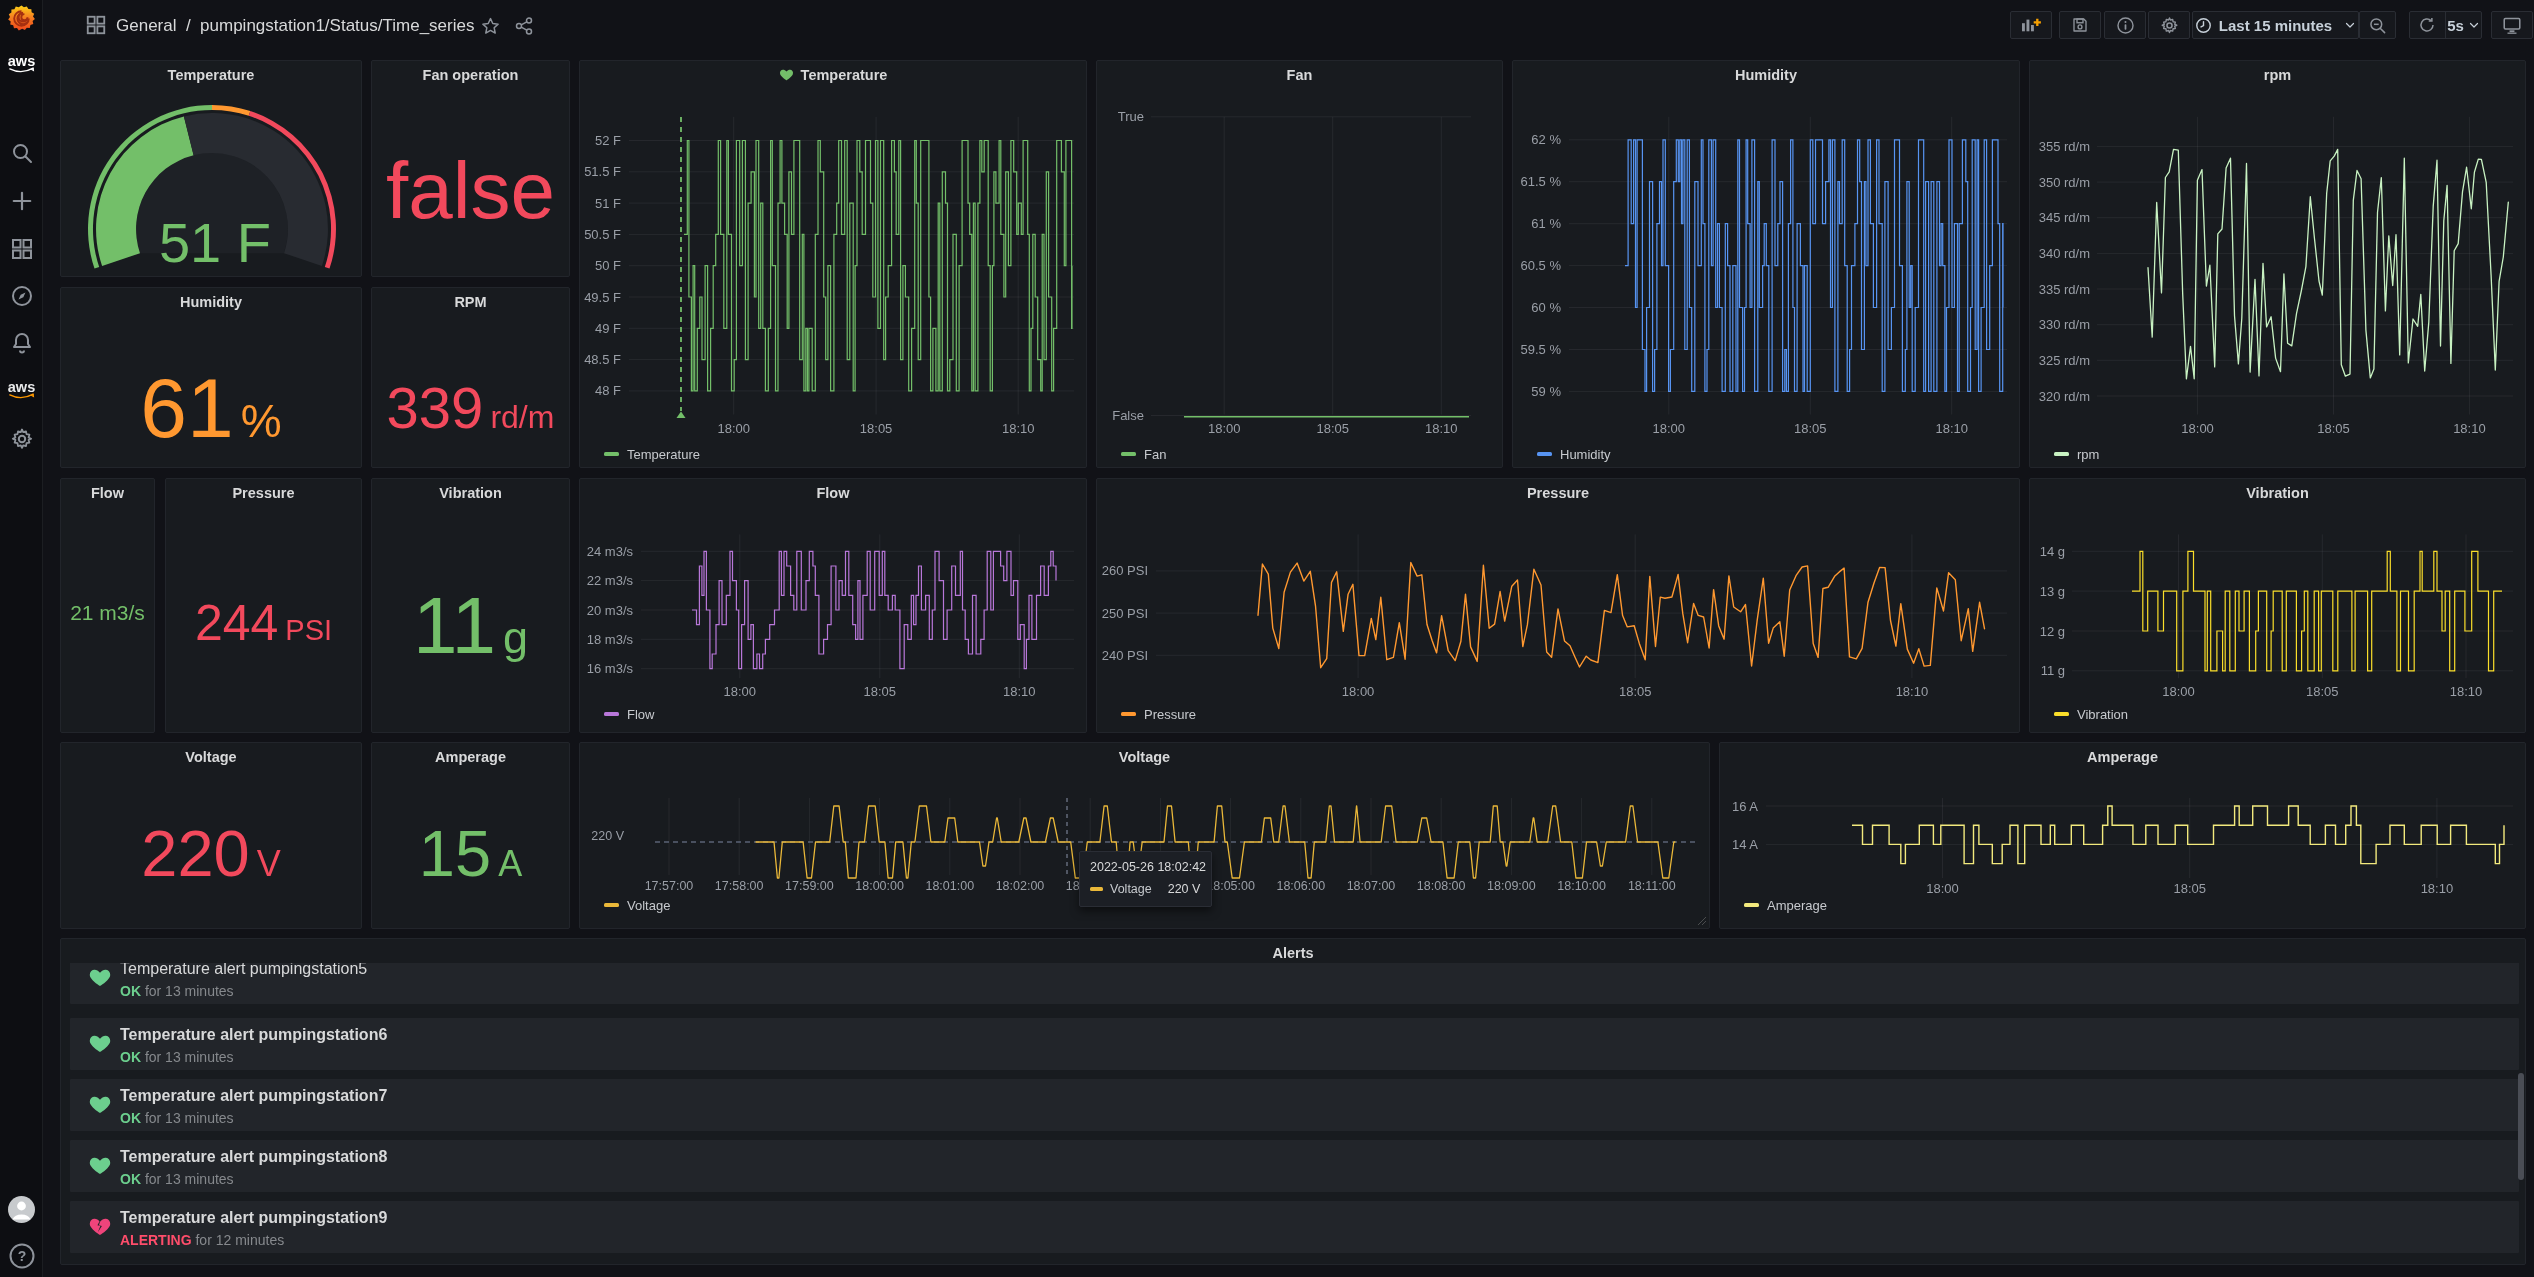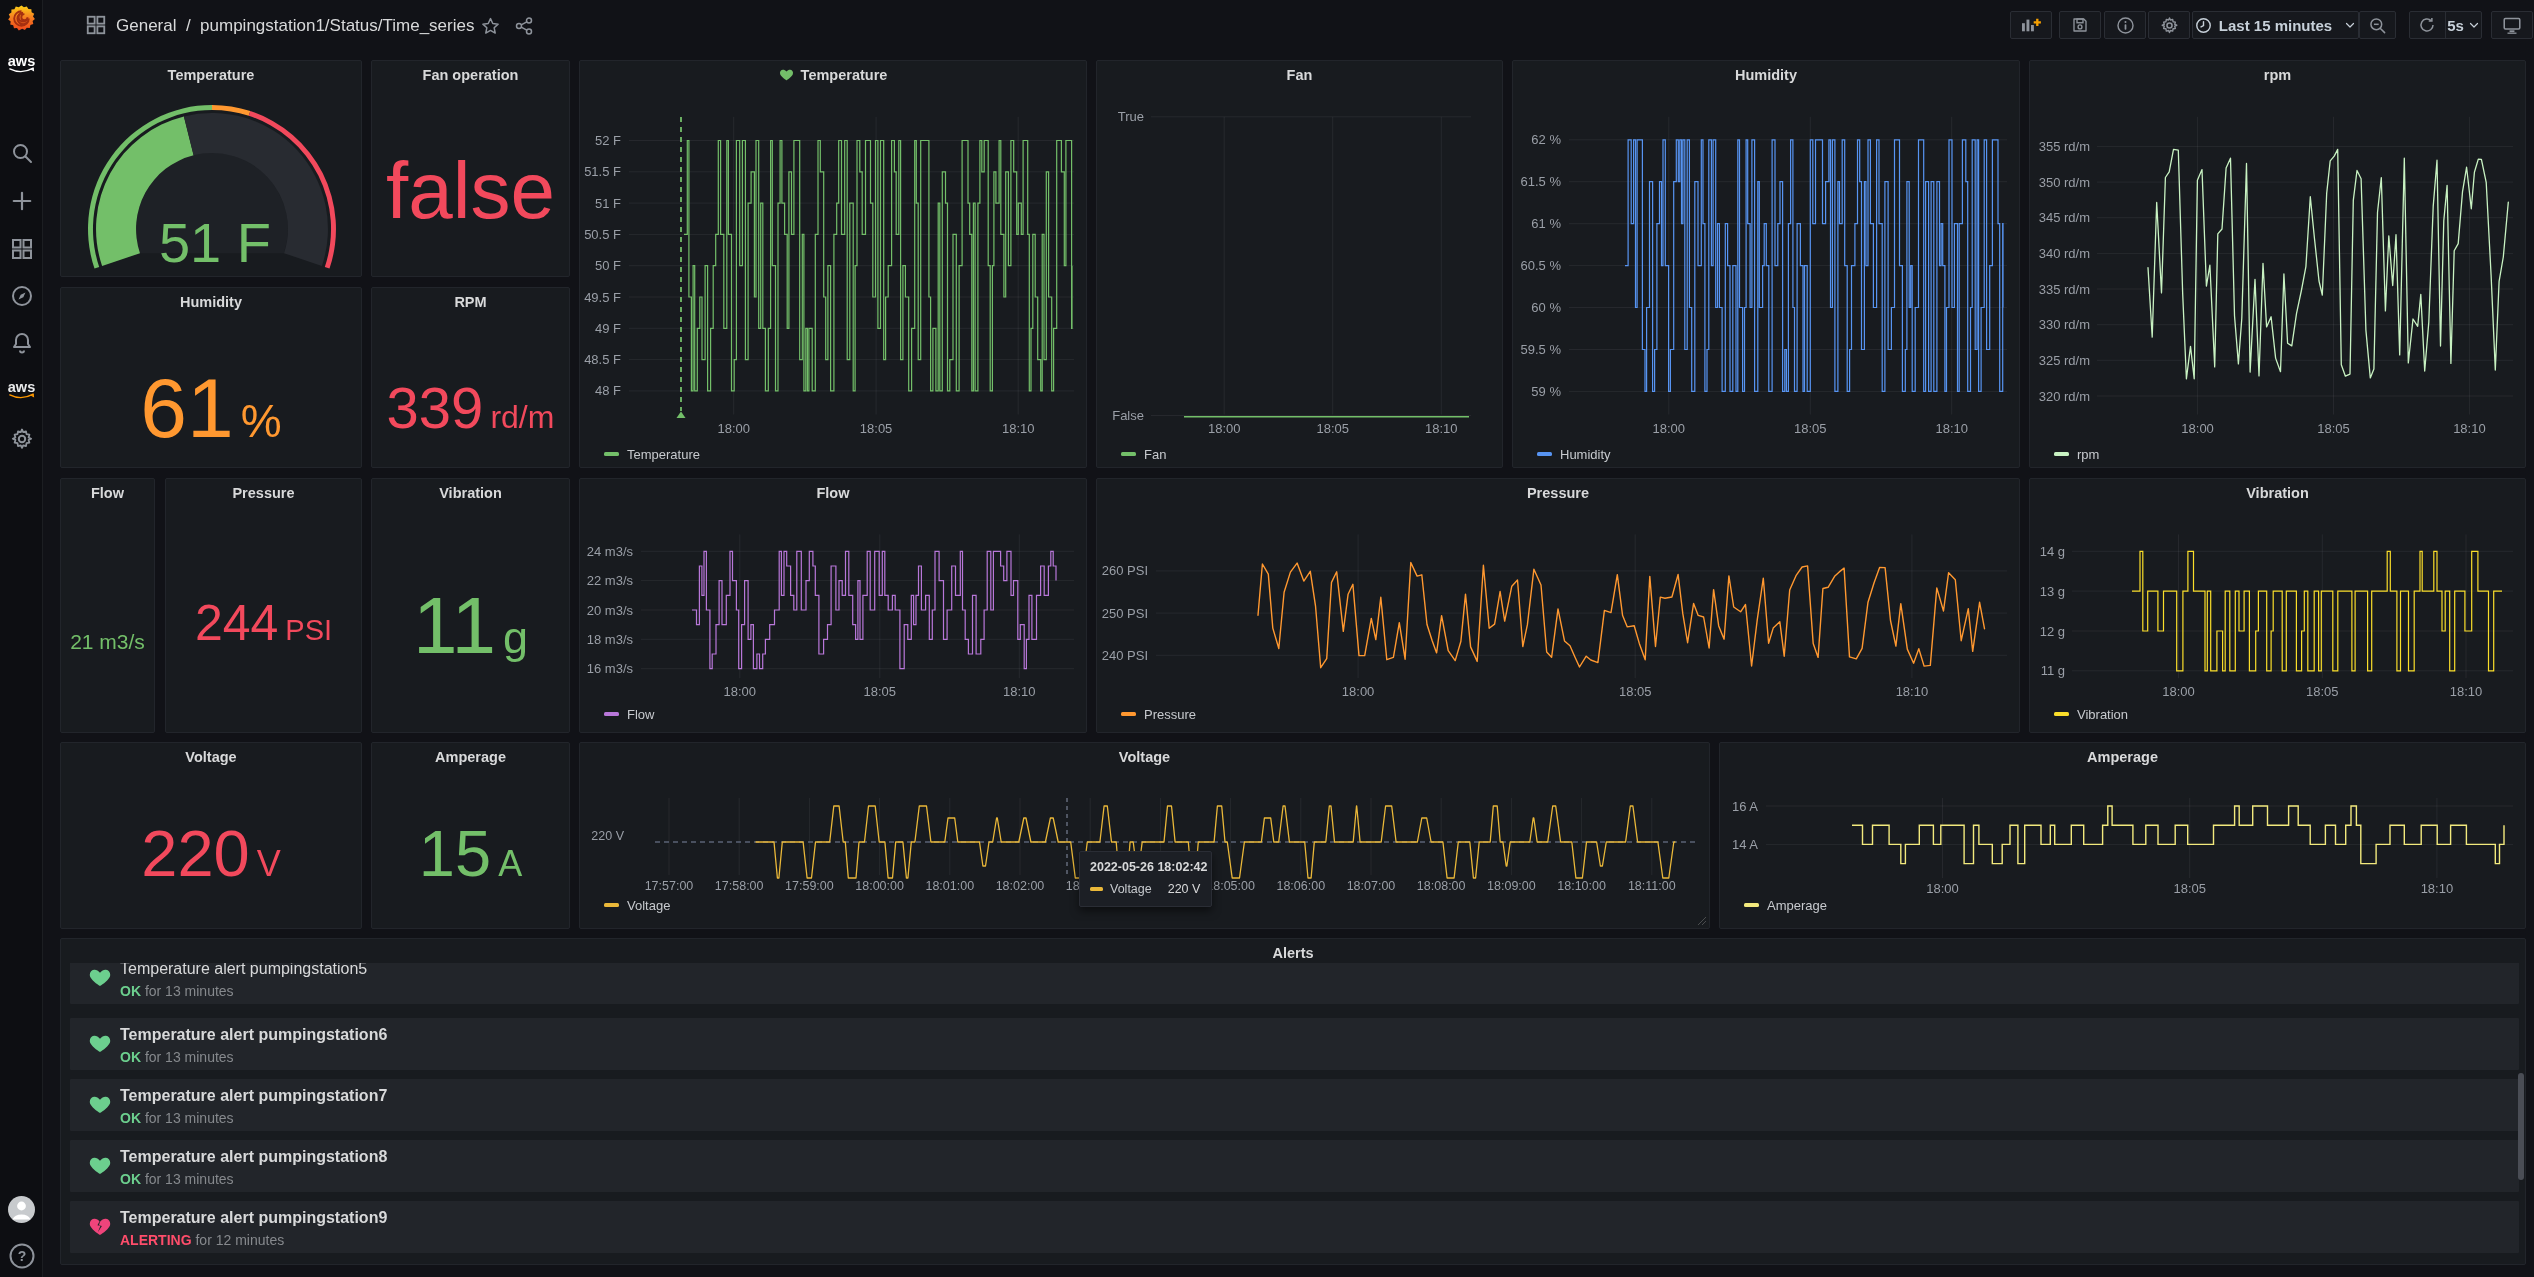--- a/index.html
+++ b/index.html
@@ -200,21 +200,21 @@
   </div>
 <div style="position:absolute;left:371px;top:287px;width:199px;height:181px;background:#181b1f;border:1px solid #22252b;border-radius:2px;box-sizing:border-box;">
     <div style="position:absolute;left:0;top:0;width:100%;height:28px;display:flex;align-items:center;justify-content:center;font-size:14.5px;font-weight:600;color:#d8d9da;">RPM</div>
     <div style="position:absolute;left:0;top:119.5px;width:100%;display:flex;align-items:baseline;justify-content:center;transform:translateY(-50%);white-space:nowrap;">
       <span style="font-size:58px;color:#F2495C;font-weight:500;line-height:1;">339</span>
       <span style="font-size:32px;color:#F2495C;font-weight:400;margin-left:7px;">rd/m</span>
     </div>
   </div>
 <div style="position:absolute;left:60px;top:478px;width:95px;height:255px;background:#181b1f;border:1px solid #22252b;border-radius:2px;box-sizing:border-box;">
     <div style="position:absolute;left:0;top:0;width:100%;height:28px;display:flex;align-items:center;justify-content:center;font-size:14.5px;font-weight:600;color:#d8d9da;">Flow</div>
-    <div style="position:absolute;left:0;top:162px;width:100%;display:flex;align-items:center;justify-content:center;transform:translateY(-50%);white-space:nowrap;">
+    <div style="position:absolute;left:0;top:133px;width:100%;display:flex;align-items:center;justify-content:center;transform:translateY(-50%);white-space:nowrap;">
       <span style="font-size:21px;color:#73BF69;font-weight:500;line-height:1;">21 m3/s</span>
     </div>
   </div>
 <div style="position:absolute;left:165px;top:478px;width:197px;height:255px;background:#181b1f;border:1px solid #22252b;border-radius:2px;box-sizing:border-box;">
     <div style="position:absolute;left:0;top:0;width:100%;height:28px;display:flex;align-items:center;justify-content:center;font-size:14.5px;font-weight:600;color:#d8d9da;">Pressure</div>
     <div style="position:absolute;left:0;top:144.1px;width:100%;display:flex;align-items:baseline;justify-content:center;transform:translateY(-50%);white-space:nowrap;">
       <span style="font-size:50px;color:#F2495C;font-weight:500;line-height:1;">244</span>
       <span style="font-size:29px;color:#F2495C;font-weight:500;margin-left:7px;margin-top:16px;">PSI</span>
     </div>
   </div>
@@ -451,21 +451,21 @@
       <text x="931.4" y="147" text-anchor="middle" font-size="12.5" fill="#9a9fa7" font-family="Liberation Sans, sans-serif">18:09:00</text>
       <text x="1001.6" y="147" text-anchor="middle" font-size="12.5" fill="#9a9fa7" font-family="Liberation Sans, sans-serif">18:10:00</text>
       <text x="1071.8" y="147" text-anchor="middle" font-size="12.5" fill="#9a9fa7" font-family="Liberation Sans, sans-serif">18:11:00</text>
       <line x1="75" y1="99" x2="1115" y2="99" stroke="#7a86a0" stroke-width="1" stroke-dasharray="5 4"></line>
       <line x1="487" y1="55" x2="487" y2="132" stroke="#8892a8" stroke-width="1" stroke-dasharray="4 4"></line>
       <path d="M176 99 L194 99 L197.4 135 L198.9 135 L202.3 99 L223.1 99 L227.1 135 L231.5 135 L235.5 99 L249.7 99 L253.8 63 L259.1 63 L263.2 99 L265.3 99 L268.3 135 L276 135 L279 99 L284.5 99 L288.5 63 L295.2 63 L299.2 99 L304.9 99 L308.1 135 L312.5 135 L315.7 99 L322.9 99 L326.4 135 L327.9 135 L331.3 99 L334.9 99 L339.3 63 L346.5 63 L350.9 99 L364.8 99 L368 75 L374.7 75 L377.8 99 L399.5 99 L402.9 123 L405.5 123 L409 99 L412.7 99 L416.6 75 L417.3 75 L421.2 99 L438.8 99 L443.8 75 L446 75 L450.9 99 L465.4 99 L470.4 75 L473.2 75 L478.2 99 L490.7 99 L495.3 135 L502.8 135 L507.3 99 L519.9 99 L524.1 63 L527.3 63 L531.5 99 L536.2 99 L539.2 135 L547.1 135 L550.1 99 L553.2 99 L556.3 123 L559.1 123 L562.2 99 L584 99 L587.5 63 L591.5 63 L595.1 99 L608.3 99 L611.4 135 L615.2 135 L618.3 99 L634.1 99 L637.4 63 L641.7 63 L645 99 L647.3 99 L652.2 135 L659.5 135 L664.4 99 L681.4 99 L684.4 75 L690.7 75 L693.8 99 L698.7 99 L703.1 63 L705 63 L709.4 99 L724.7 99 L728 135 L731.1 135 L734.3 99 L745.8 99 L749.3 63 L751 63 L754.5 99 L773.2 99 L776.5 63 L776.7 63 L780.1 99 L801.2 99 L805.6 63 L811.7 63 L816.1 99 L837.4 99 L841.8 75 L846.7 75 L851.1 99 L862.9 99 L867.1 135 L874.1 135 L878.3 99 L889.8 99 L893.4 135 L895.6 135 L899.2 99 L910.2 99 L913.3 63 L917.2 63 L920.2 99 L922.9 99 L926.2 123 L926.9 123 L930.2 99 L949.8 99 L953.2 75 L953.8 75 L957.2 99 L967.7 99 L972.7 63 L975.7 63 L980.6 99 L991.8 99 L995.9 135 L1002.4 135 L1006.5 99 L1016.6 99 L1020.4 123 L1022.4 123 L1026.3 99 L1045.6 99 L1050.3 63 L1052.9 63 L1057.6 99 L1077.9 99 L1082.8 135 L1088.8 135 L1093.8 99 L1095 99" stroke="#EAB839" stroke-width="1.3" fill="none" stroke-linejoin="round" stroke-linecap="round"></path>
       <rect x="24" y="160" width="15" height="4" rx="1.5" fill="#EAB839"></rect>
       <text x="47" y="167" font-size="13" fill="#c7cace" font-family="Liberation Sans, sans-serif">Voltage</text>
     </svg>
     <div style="position:absolute;left:499px;top:108px;width:133px;height:56px;background:#1c1f25;border:1px solid #2a2d35;border-radius:2px;box-shadow:0 4px 8px rgba(0,0,0,.5);z-index:5;font-family:'Liberation Sans',sans-serif;white-space:nowrap;box-sizing:border-box;">
-      <div style="margin:8px 0 0 10px;font-size:12.5px;font-weight:700;color:#d8d9da;">2022-05-26 18:02:42</div>
+      <div style="margin:8px 0 0 10px;font-size:12.5px;font-weight:400;color:#d8d9da;">2022-05-26 18:02:42</div>
       <div style="margin:8px 0 0 10px;font-size:12.5px;color:#c7cace;display:flex;align-items:center;"><span style="width:13px;height:4px;background:#EAB839;border-radius:1.5px;margin-right:7px;flex:none;"></span>Voltage<span style="margin-left:16px;color:#d8d9da;">220 V</span></div>
     </div>
     <svg width="10" height="10" style="position:absolute;right:2px;bottom:2px;opacity:.45">
       <path d="M9 1 L1 9 M9 5 L5 9" stroke="#888" stroke-width="1" fill="none"></path>
     </svg>
   </div>
 <div style="position:absolute;left:1719px;top:742px;width:807px;height:187px;background:#181b1f;border:1px solid #22252b;border-radius:2px;box-sizing:border-box;">
     <div style="position:absolute;left:0;top:0;width:100%;height:28px;display:flex;align-items:center;justify-content:center;font-size:14.5px;font-weight:600;color:#d8d9da;">Amperage</div>
     <svg width="807" height="187" viewBox="0 0 807 187" style="position:absolute;left:0;top:0">
       <line x1="46" y1="63" x2="793" y2="63" stroke="rgba(204,204,220,0.08)" stroke-width="1"></line>

